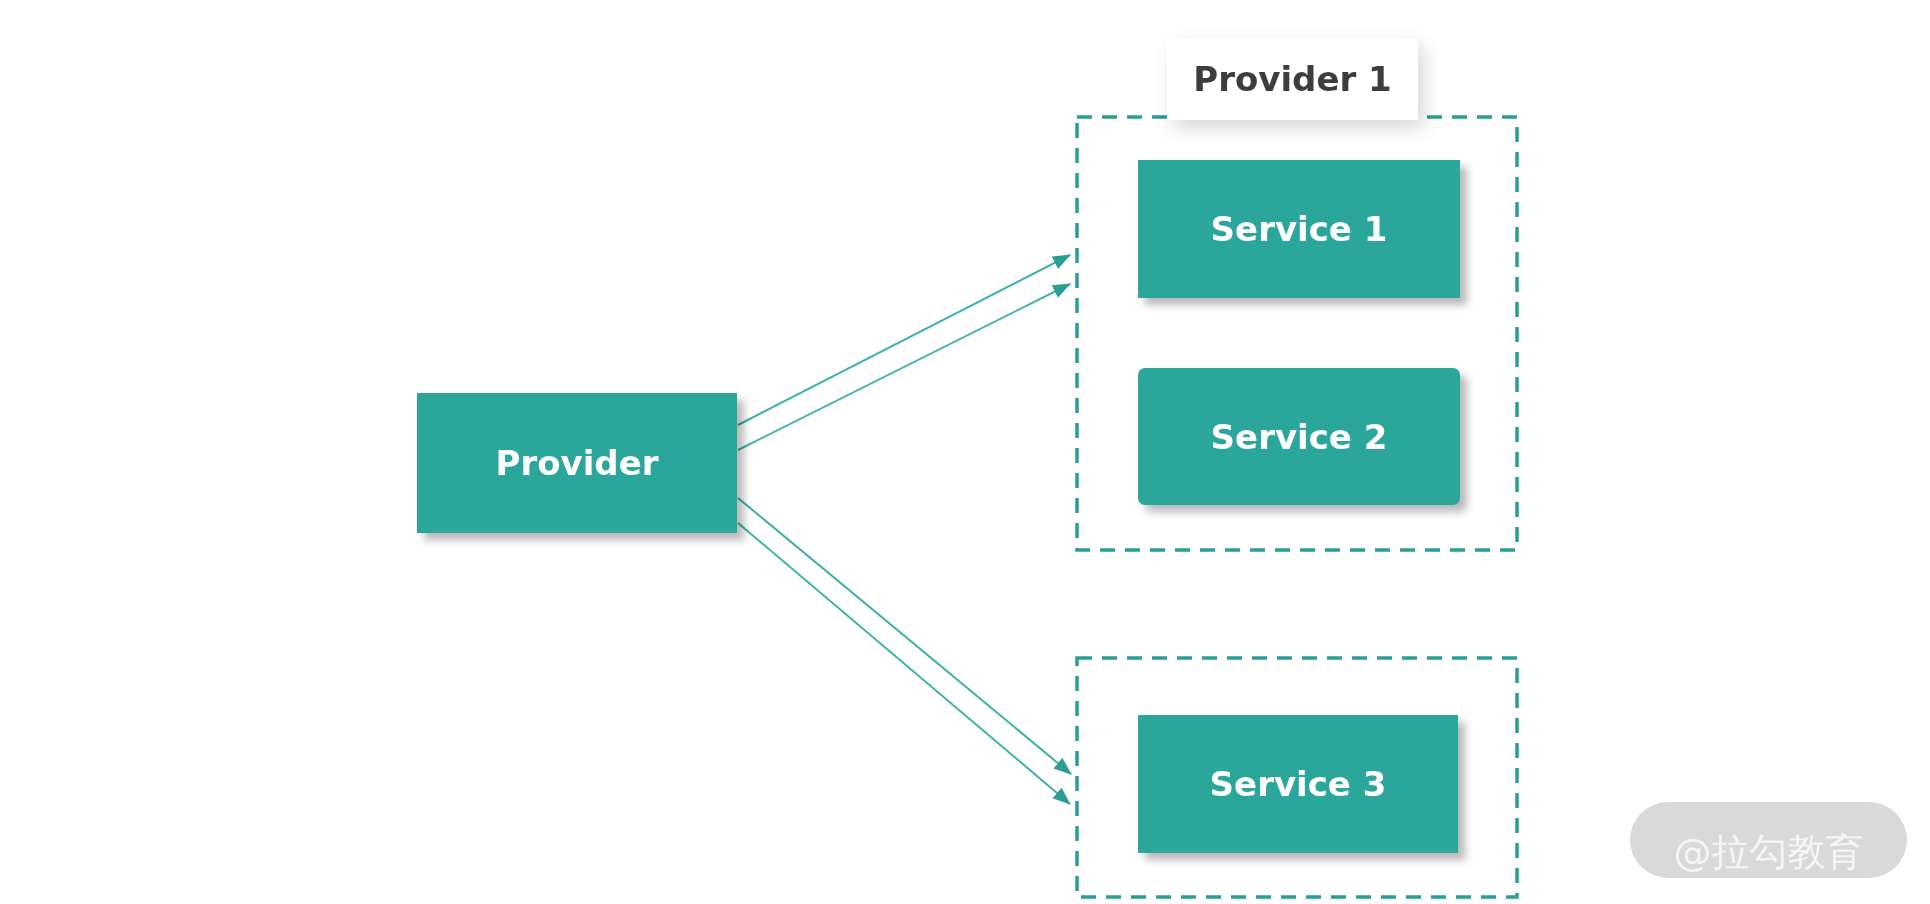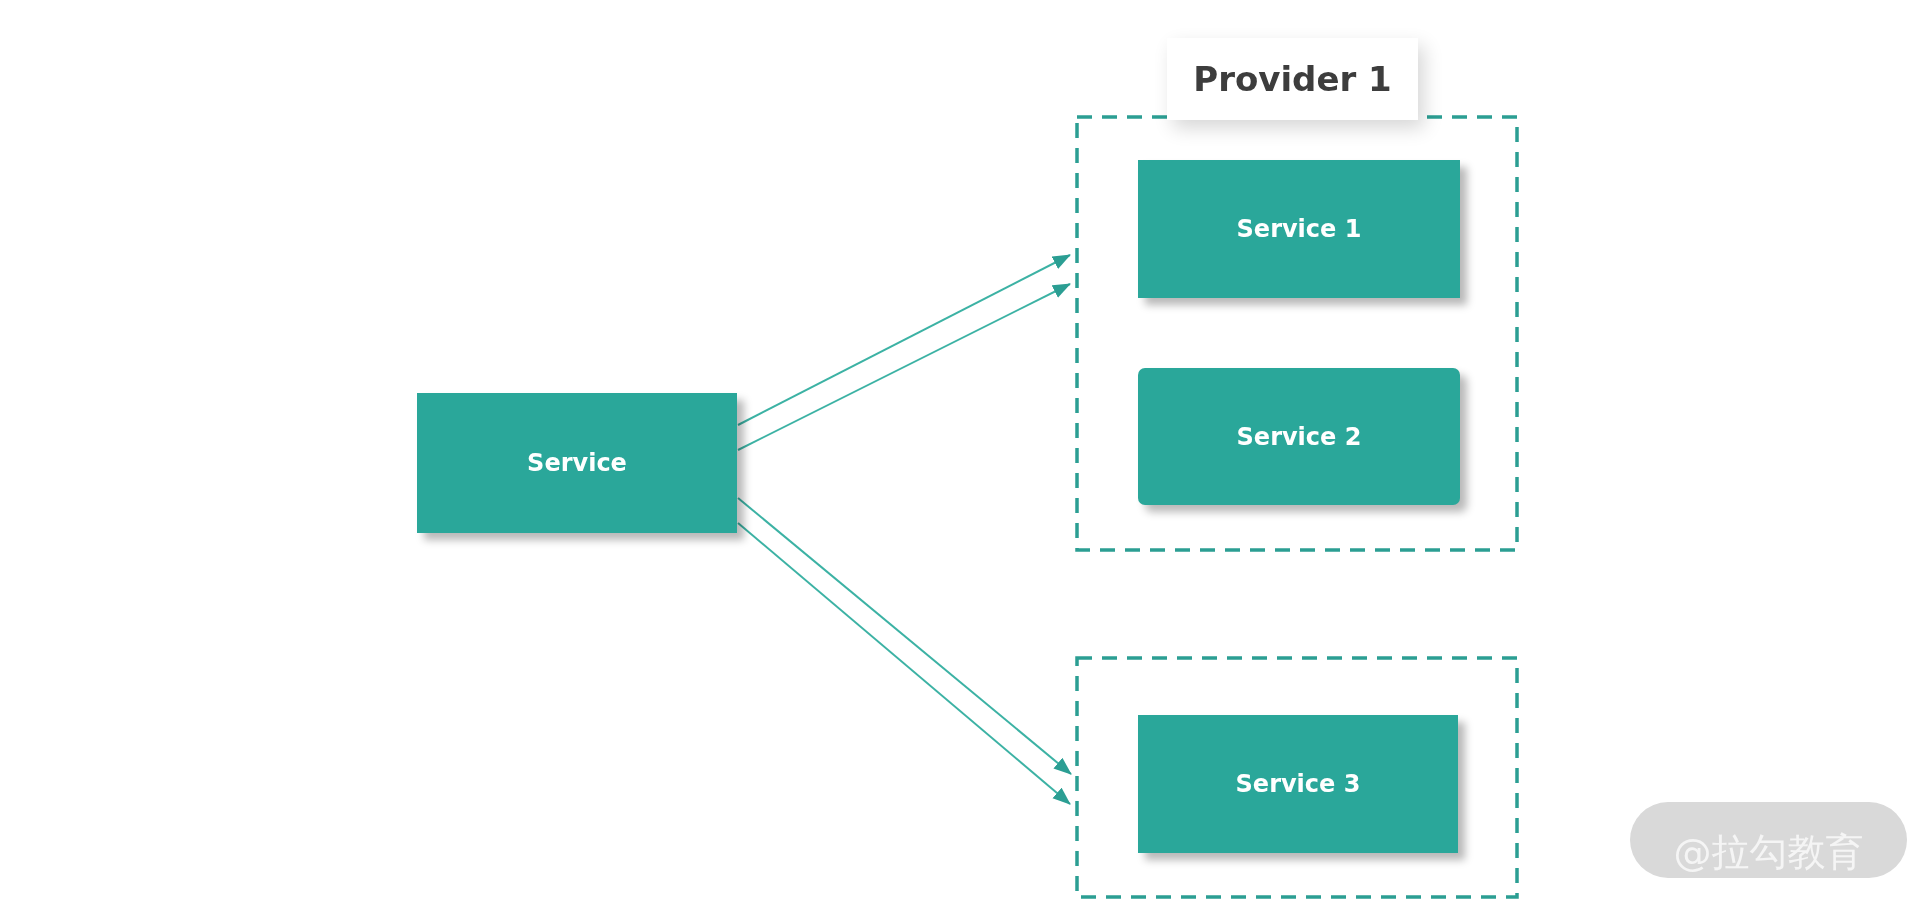--- a/index.html
+++ b/index.html
@@ -20,21 +20,21 @@
   }
   .edges-layer{
     position:absolute;left:0;top:0;width:1930px;height:904px;
     z-index:1;pointer-events:none;
   }
   .node{
     position:absolute;
     background:var(--teal);
     color:#ffffff;
     display:flex;align-items:center;justify-content:center;
-    font-size:24px;font-weight:600;
+    font-size:34px;font-weight:600;
     box-shadow:7px 7px 8px rgba(0,0,0,0.28);
     z-index:2;
   }
   .consumer{left:417px;top:393px;width:320px;height:140px;}
   .service1{left:1138px;top:160px;width:322px;height:138px;}
   .service2{left:1138px;top:368px;width:322px;height:137px;border-radius:7px;}
   .service3{left:1138px;top:715px;width:320px;height:138px;}
   .group-label{
     position:absolute;
     background:#ffffff;
@@ -72,21 +72,21 @@
     <rect x="1077" y="117" width="440" height="433" fill="none" stroke="#2b9e93" stroke-width="3.5" stroke-dasharray="15,10"></rect>
     <rect x="1077" y="658" width="440" height="239" fill="none" stroke="#2b9e93" stroke-width="3.5" stroke-dasharray="15,10"></rect>
 
     <line x1="738" y1="425" x2="1070" y2="255" stroke="#3cb2a4" stroke-width="2" marker-end="url(#arrowhead)"></line>
     <line x1="738" y1="450" x2="1070" y2="284" stroke="#3cb2a4" stroke-width="2" marker-end="url(#arrowhead)"></line>
     <line x1="738" y1="498" x2="1071" y2="774" stroke="#3cb2a4" stroke-width="2" marker-end="url(#arrowhead)"></line>
     <line x1="738" y1="523" x2="1070" y2="804" stroke="#3cb2a4" stroke-width="2" marker-end="url(#arrowhead)"></line>
   </svg>
 
   <div class="node consumer">
-    <span>Service</span>
+    <span>Provider</span>
   </div>
 
   <div class="group-label provider1-label">
     <span>Provider 1</span>
   </div>
 
   <div class="node service1">
     <span>Service 1</span>
   </div>
   <div class="node service2">

